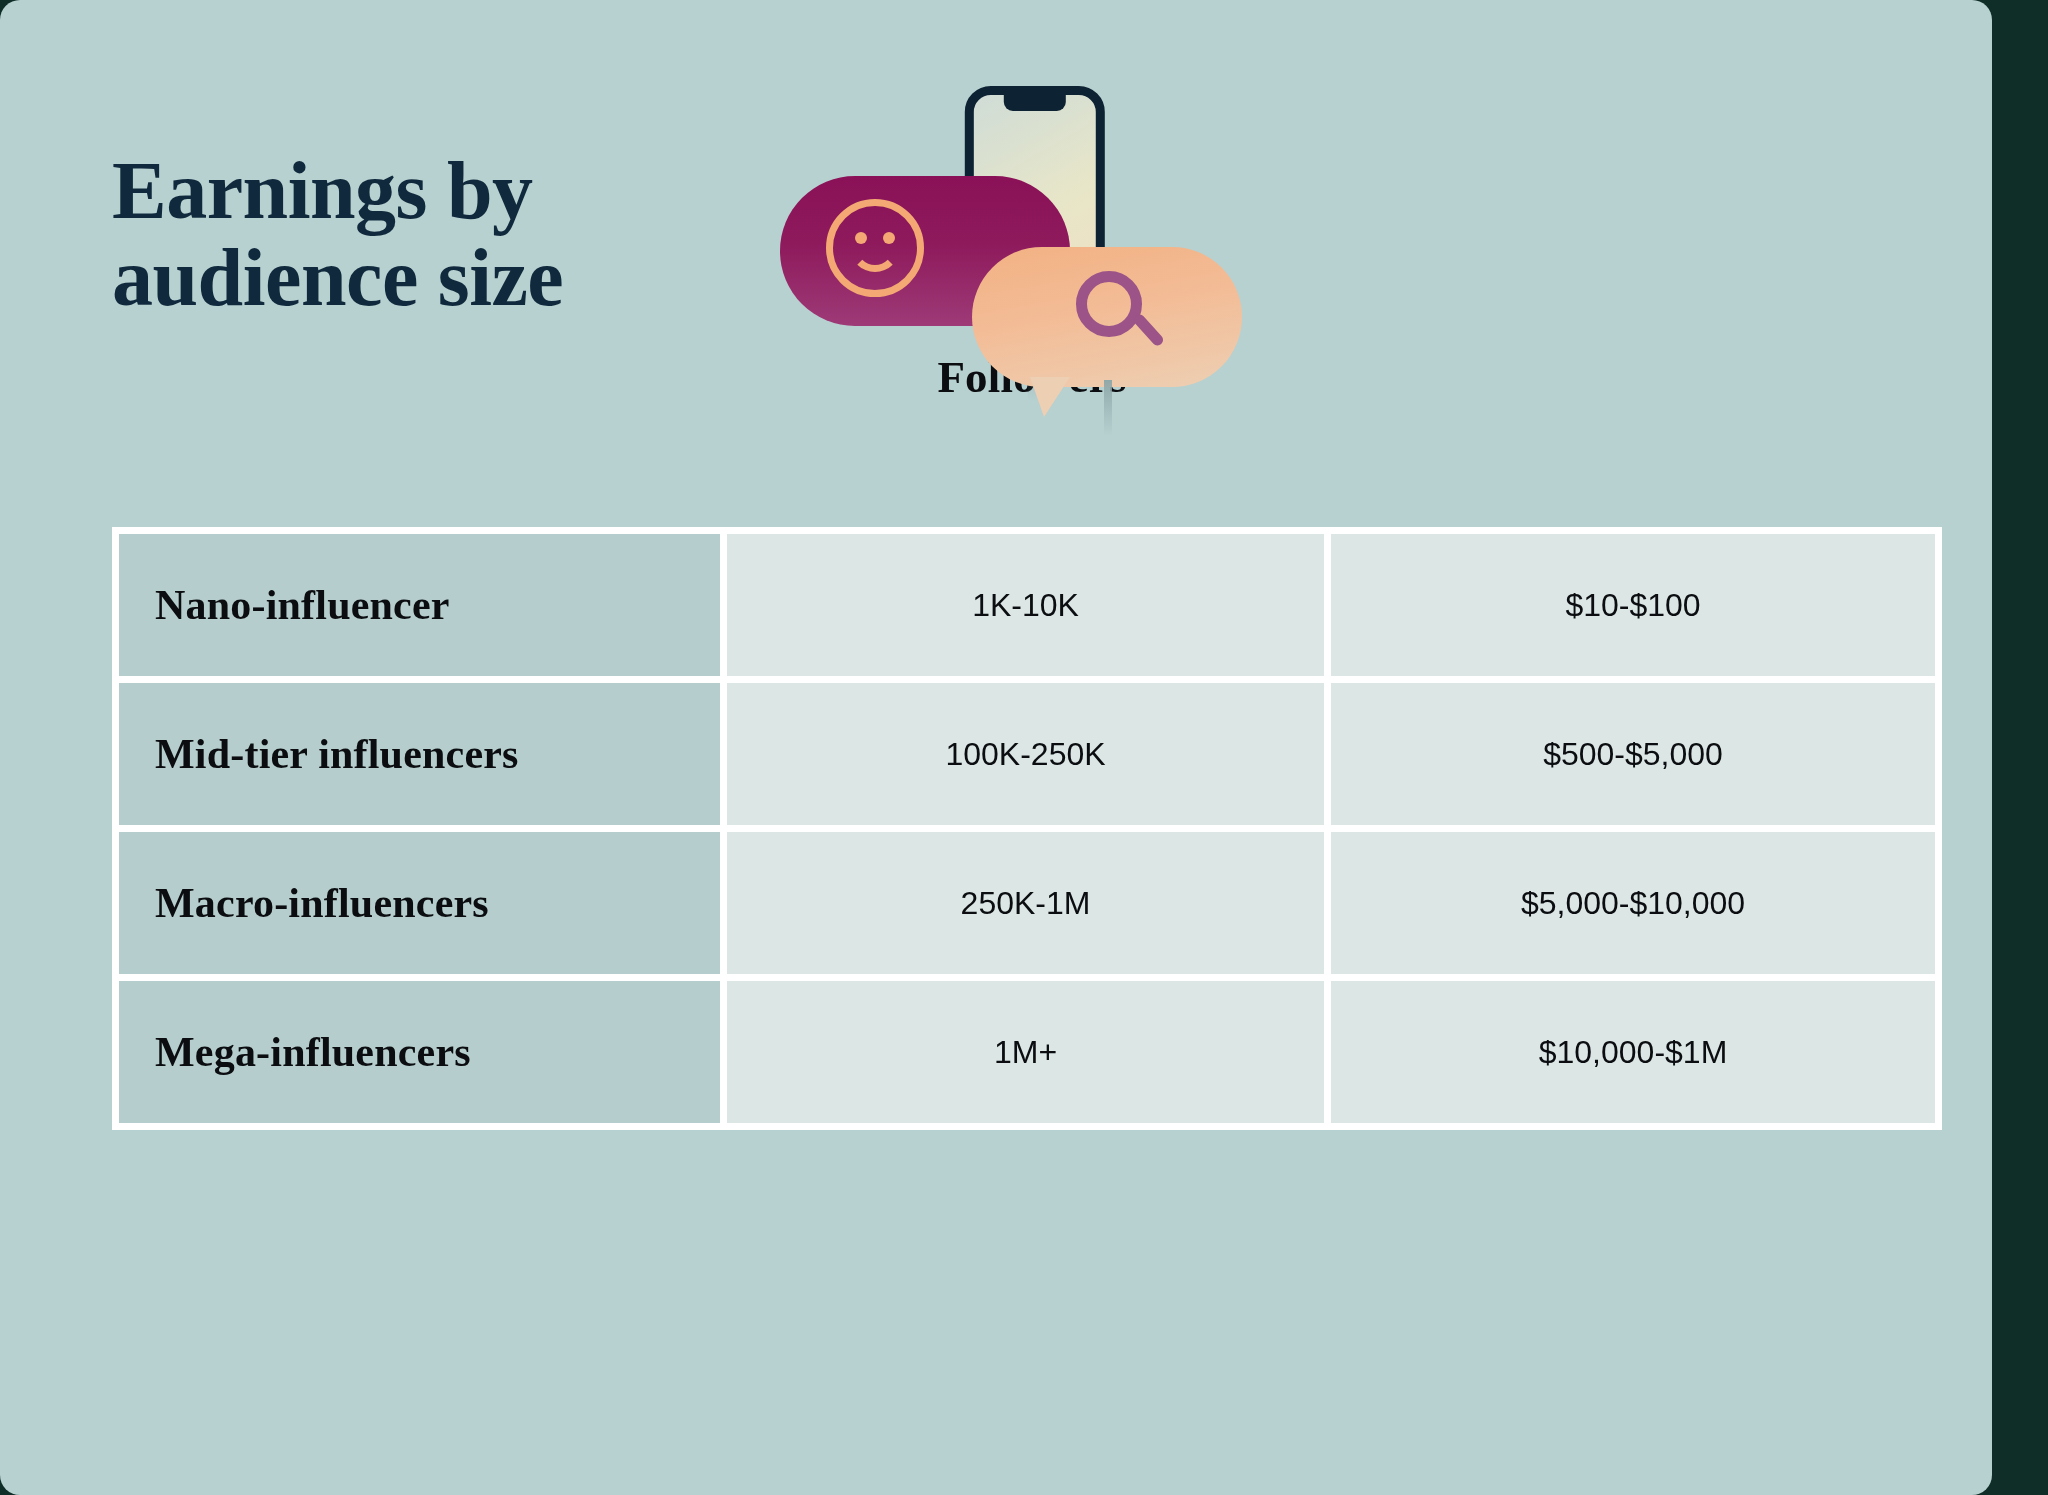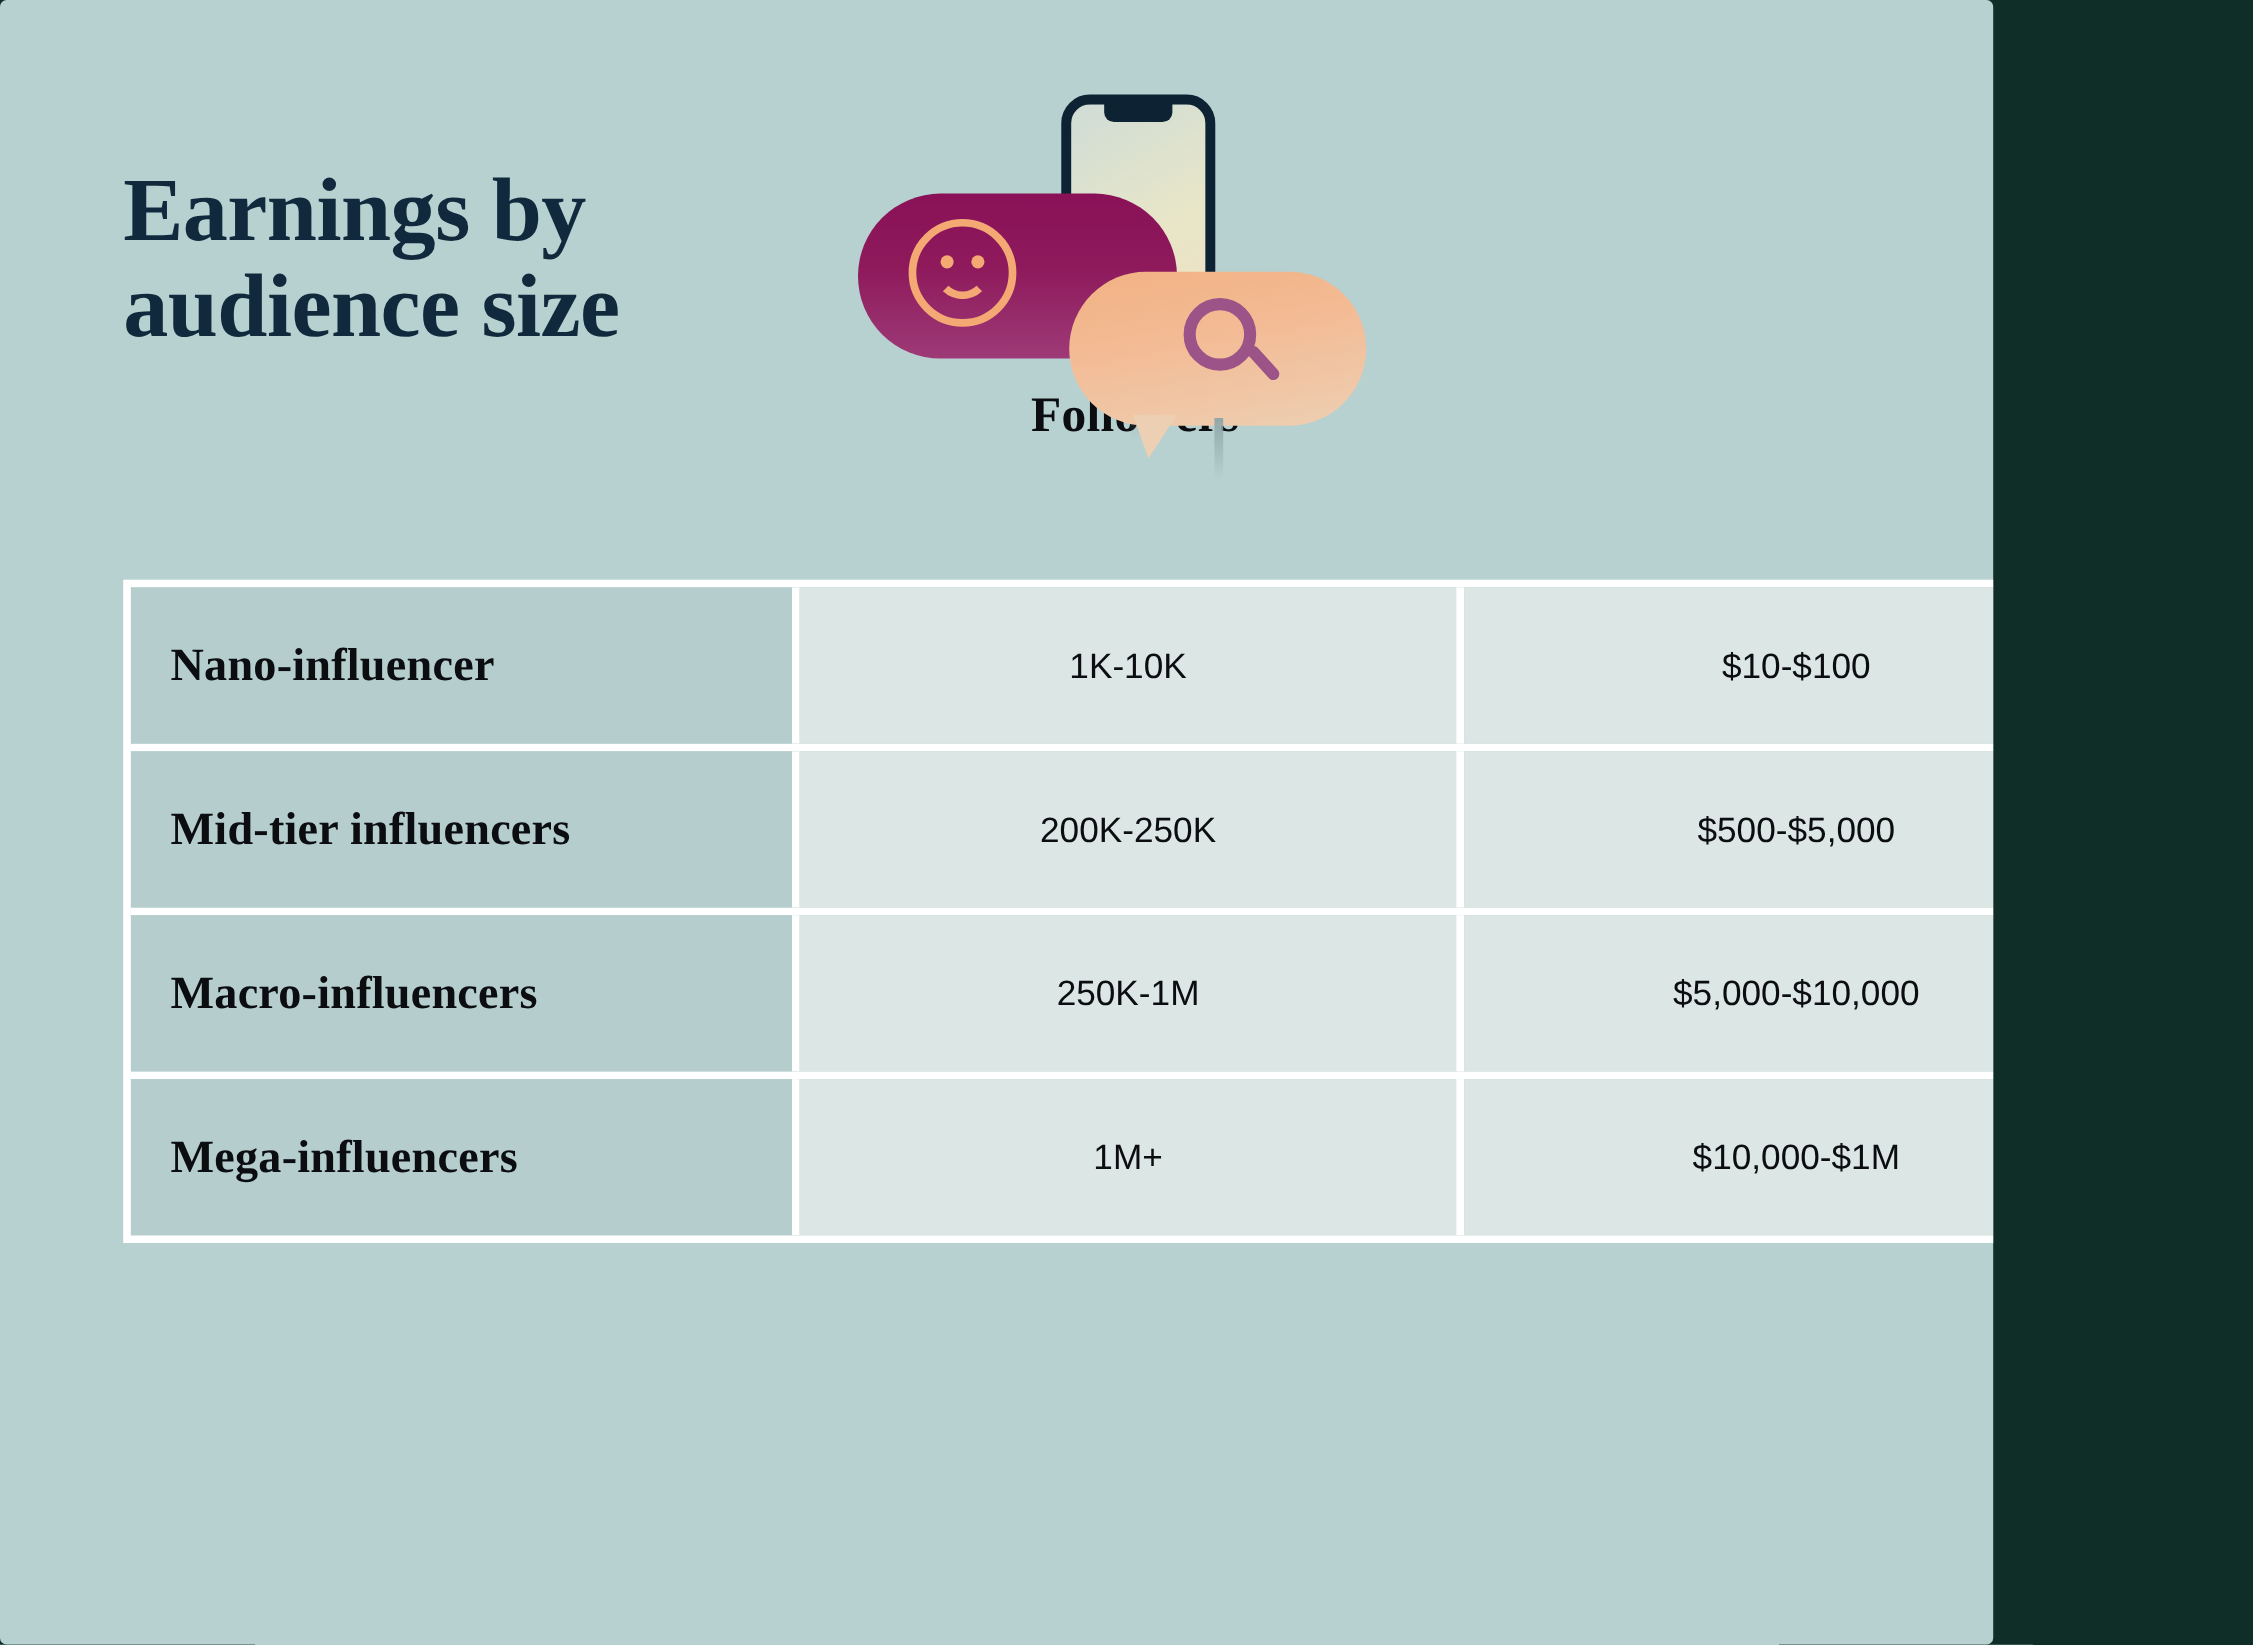--- a/index.html
+++ b/index.html
@@ -10,24 +10,24 @@
   body {
     width: 2048px;
     height: 1495px;
     font-family: "Liberation Serif", "DejaVu Serif", serif;
     overflow: hidden;
   }
 
   .card {
     position: absolute;
     left: 0; top: 0;
-    width: 1812px;
+    width: 1992px;
     height: 1495px;
     background: #b7d0d0;
-    border-radius: 6px;
+    border-radius: 20px;
     overflow: hidden;
     box-sizing: border-box;
   }
 
   
   .header {
     position: absolute;
     left: 0; top: 0;
     width: 2048px;
     height: 470px;
@@ -380,21 +380,21 @@
 
     <div class="trow">
       <div class="cell cell-tier">Nano-influencer</div>
       <div class="cell cell-val">1K-10K</div>
       <div class="cell cell-val last">$10-$100</div>
     </div>
 
 
     <div class="trow">
       <div class="cell cell-tier">Mid-tier influencers</div>
-      <div class="cell cell-val">200K-250K</div>
+      <div class="cell cell-val">100K-250K</div>
       <div class="cell cell-val last">$500-$5,000</div>
     </div>
 
     <div class="trow">
       <div class="cell cell-tier">Macro-influencers</div>
       <div class="cell cell-val">250K-1M</div>
       <div class="cell cell-val last">$5,000-$10,000</div>
     </div>
 
     <div class="trow">

